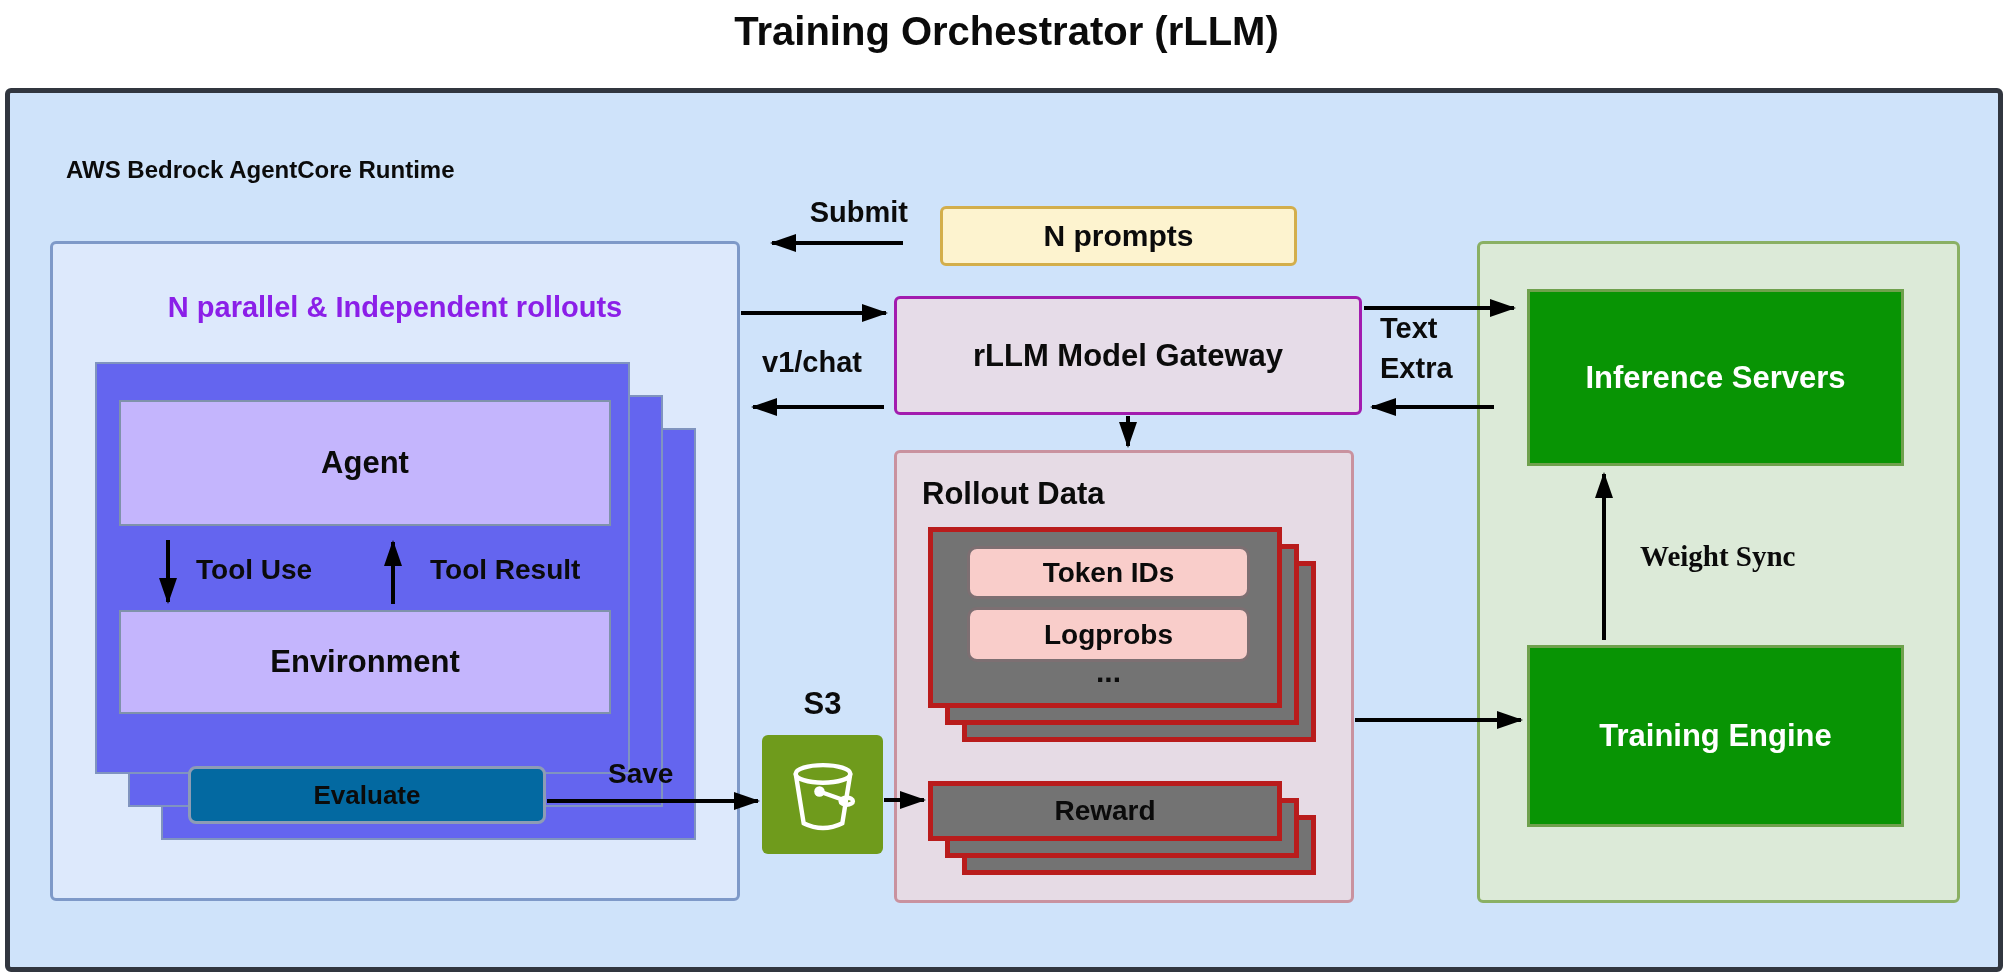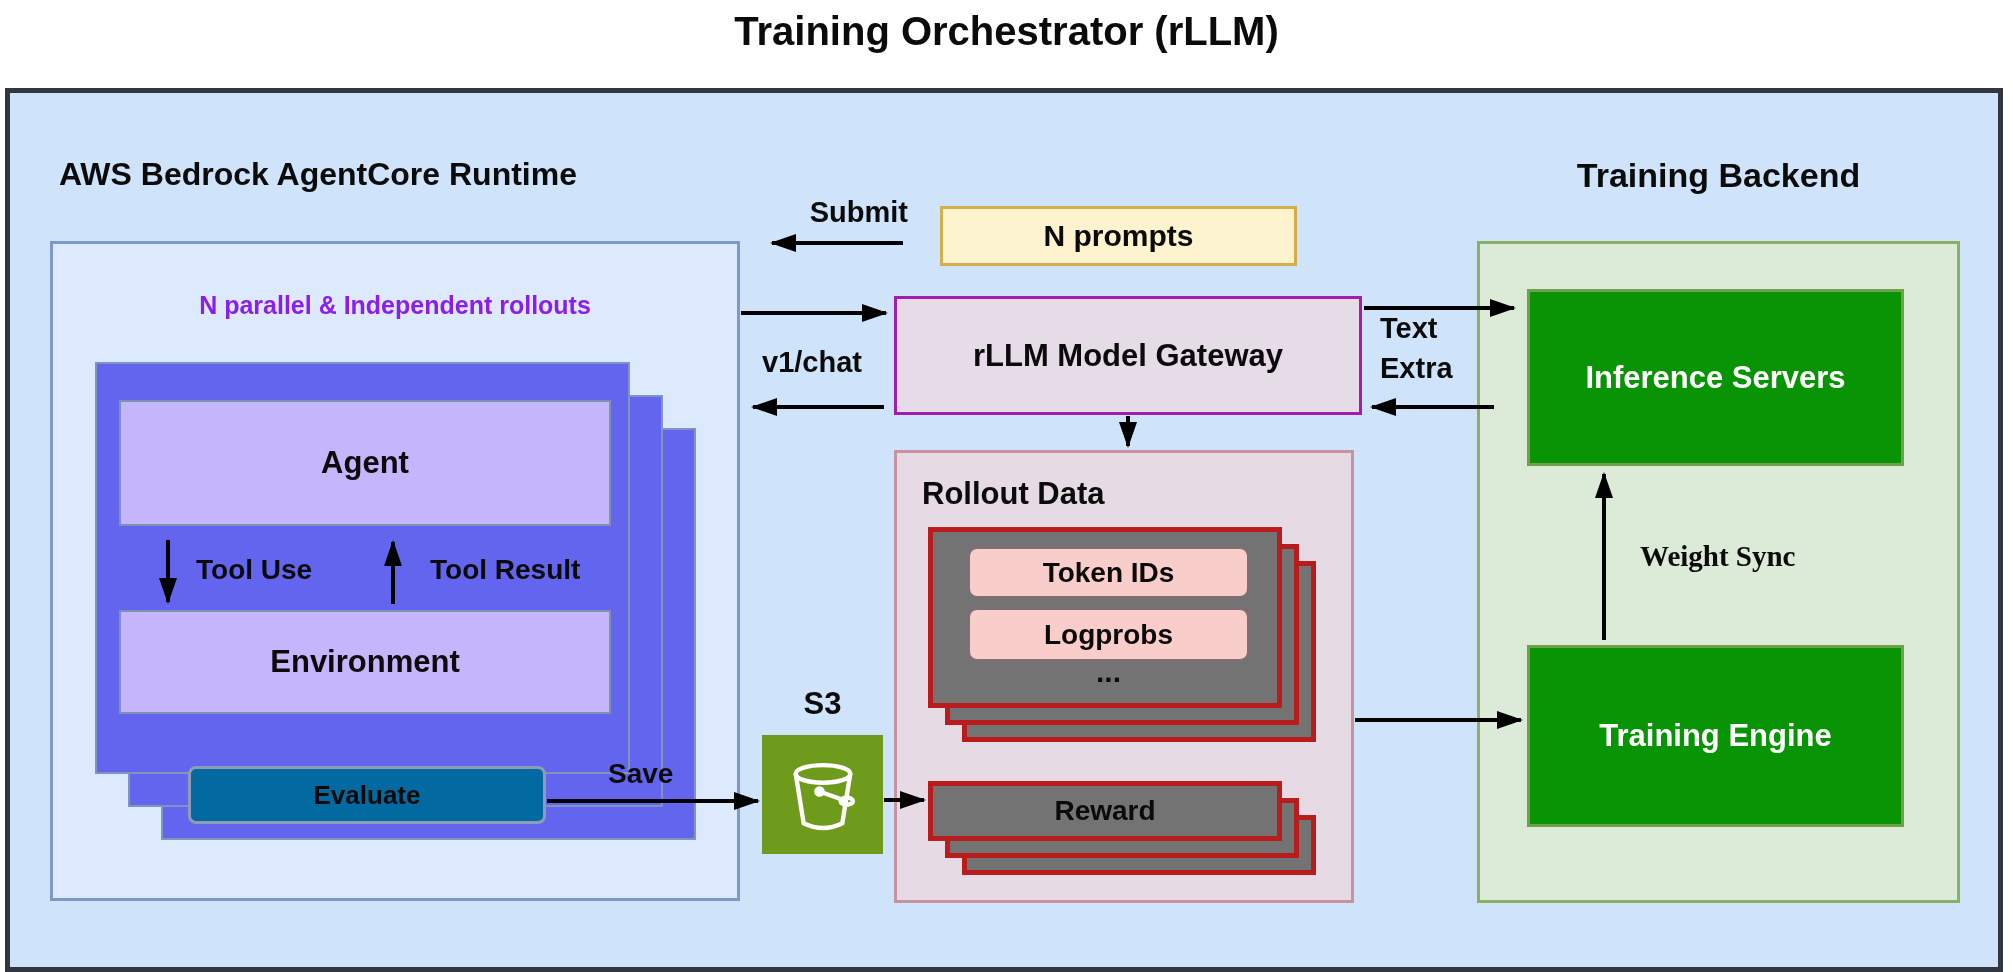--- a/index.html
+++ b/index.html
@@ -1,27 +1,27 @@
 <!DOCTYPE html>
 <html><head>
 <meta charset="utf-8">
 <style>
   html,body{margin:0;padding:0;background:#ffffff;}
   #diagram{position:relative;width:2013px;height:972px;background:#ffffff;overflow:hidden;
            font-family:"Liberation Sans",sans-serif;font-weight:bold;color:#0b0b0b;}
-  .abs{position:absolute;box-sizing:border-box;}
+  .abs{position:absolute;box-sizing:border-box;border-radius:6px;}
   .lbl{position:absolute;font-weight:bold;white-space:nowrap;line-height:1.15;}
   .center{display:flex;align-items:center;justify-content:center;text-align:center;}
 
   #outer{left:5px;top:88px;width:1998px;height:884px;background:#cfe3fa;border:5px solid #31363f;}
   #page-title{left:0;top:8px;width:2013px;text-align:center;font-size:40px;}
 
   #aws-container{left:50px;top:241px;width:690px;height:660px;background:#dde9fc;border:3px solid #7e99c8;}
-  #aws-title{left:59px;top:156px;font-size:32px;}
-  #rollouts-note{left:50px;top:291px;width:690px;text-align:center;font-size:25px;color:#8b1fe8;}
+  #aws-title{left:66px;top:156px;font-size:24px;}
+  #rollouts-note{left:50px;top:291px;width:690px;text-align:center;font-size:29px;color:#8b1fe8;}
 
   .panel{position:absolute;box-sizing:border-box;width:535px;height:412px;background:#6465ef;border:2px solid #8094bf;}
   .bluebox{position:absolute;box-sizing:border-box;background:#c4b5fd;border:2px solid #7f92ab;font-size:31px;}
   #evaluate-box{left:188px;top:766px;width:358px;height:58px;background:#0369a1;border:3px solid #8d9cb5;border-radius:8px;font-size:26px;}
 
   #s3-box{left:762px;top:735px;width:121px;height:119px;background:#6f9b1c;}
   #prompts-box{left:940px;top:206px;width:357px;height:60px;background:#fdf3cf;border:3px solid #d3ae4b;font-size:30px;}
   #gateway-box{left:894px;top:296px;width:468px;height:119px;background:#e6dce8;border:3px solid #a21caf;font-size:31px;}
 
   #rollout-container{left:894px;top:450px;width:460px;height:453px;background:#e6dbe5;border:3px solid #c9929f;}
@@ -105,21 +105,20 @@
     <span>Logprobs</span>
   </div>
   <div class="lbl fs30" style="left:967px;top:655px;width:283px;text-align:center;">...</div>
 
   <div class="card" style="left:962px;top:815px;width:354px;height:60px;"></div>
   <div class="card" style="left:945px;top:798px;width:354px;height:60px;"></div>
   <div class="card center fs28" style="left:928px;top:781px;width:354px;height:60px;">
     <span>Reward</span>
   </div>
 
-  <div class="lbl fs34" style="left:1477px;top:156px;width:483px;text-align:center;">Training Backend</div>
   <div class="abs" id="backend-container"></div>
 
   <div class="greenbox center" style="left:1527px;top:289px;width:377px;height:177px;">
     <span>Inference Servers</span>
   </div>
   <div class="greenbox center" style="left:1527px;top:645px;width:377px;height:182px;">
     <span>Training Engine</span>
   </div>
 
   <div class="lbl fs29" style="left:1640px;top:540px;font-family:Liberation Serif, serif;">Weight Sync</div>

